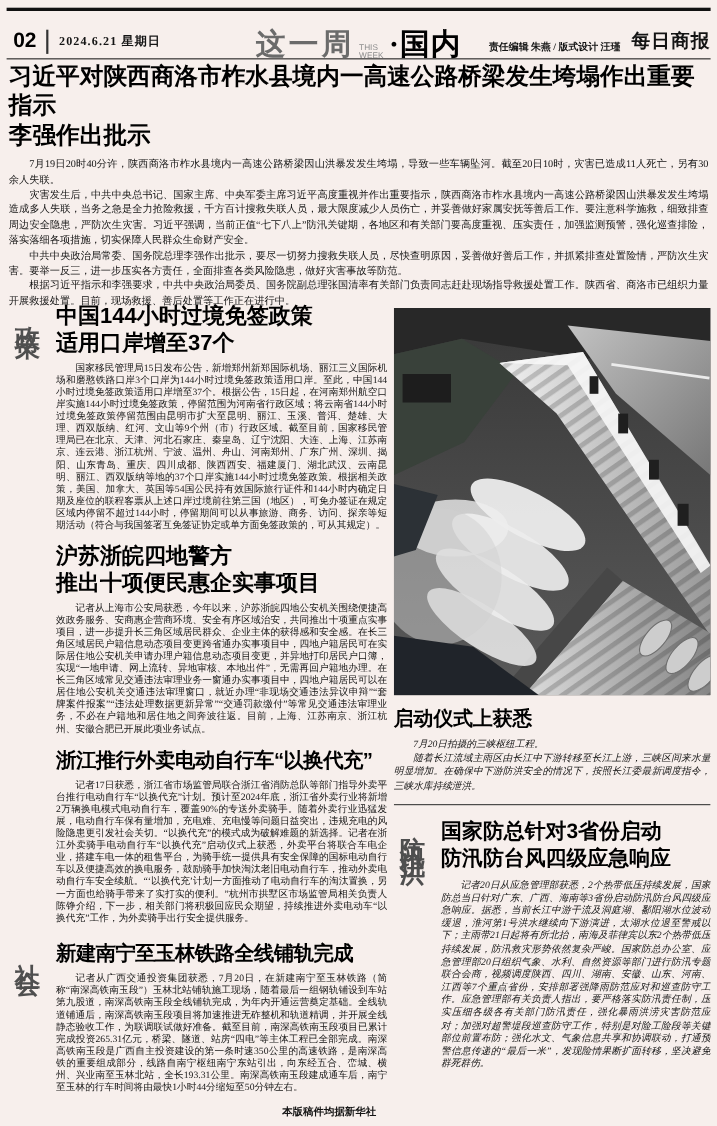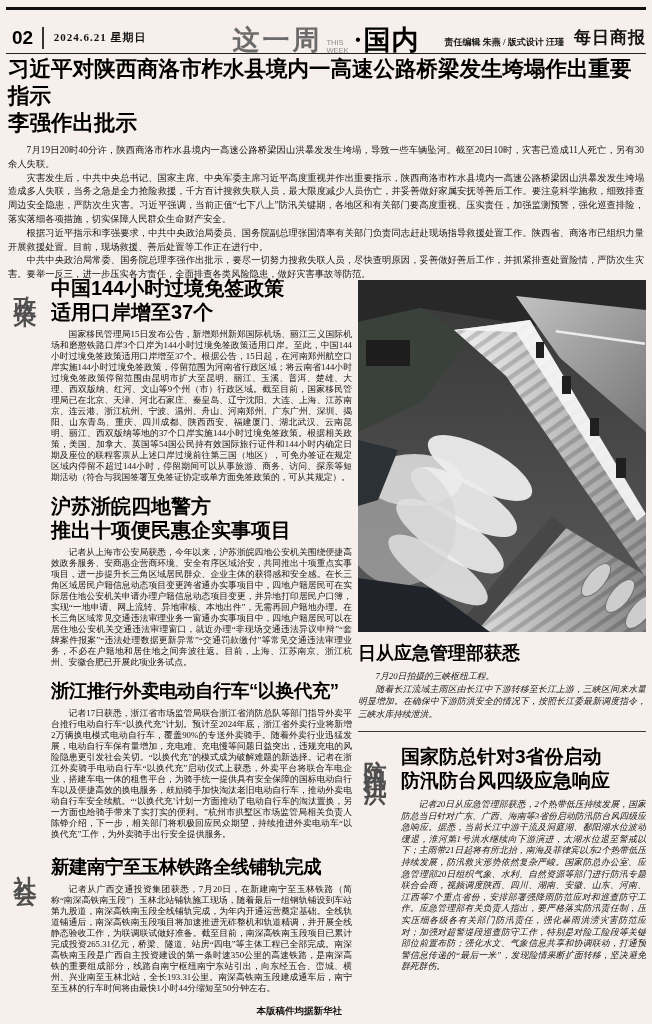--- a/index.html
+++ b/index.html
@@ -94,22 +94,22 @@
   </div>
 
   <div class="top-story">
     <div class="headline">
       <div>习近平对陕西商洛市柞水县境内一高速公路桥梁发生垮塌作出重要指示</div>
       <div>李强作出批示</div>
     </div>
     <div class="lead">
       <p>7月19日20时40分许，陕西商洛市柞水县境内一高速公路桥梁因山洪暴发发生垮塌，导致一些车辆坠河。截至20日10时，灾害已造成11人死亡，另有30余人失联。</p>
       <p>灾害发生后，中共中央总书记、国家主席、中央军委主席习近平高度重视并作出重要指示，陕西商洛市柞水县境内一高速公路桥梁因山洪暴发发生垮塌造成多人失联，当务之急是全力抢险救援，千方百计搜救失联人员，最大限度减少人员伤亡，并妥善做好家属安抚等善后工作。要注意科学施救，细致排查周边安全隐患，严防次生灾害。习近平强调，当前正值“七下八上”防汛关键期，各地区和有关部门要高度重视、压实责任，加强监测预警，强化巡查排险，落实落细各项措施，切实保障人民群众生命财产安全。</p>
+      <p>中共中央政治局常委、国务院总理李强作出批示，要尽一切努力搜救失联人员，尽快查明原因，妥善做好善后工作，并抓紧排查处置险情，严防次生灾害。要举一反三，进一步压实各方责任，全面排查各类风险隐患，做好灾害事故等防范。</p>
       <p>根据习近平指示和李强要求，中共中央政治局委员、国务院副总理张国清率有关部门负责同志赶赴现场指导救援处置工作。陕西省、商洛市已组织力量开展救援处置。目前，现场救援、善后处置等工作正在进行中。</p>
-      <p>中共中央政治局常委、国务院总理李强作出批示，要尽一切努力搜救失联人员，尽快查明原因，妥善做好善后工作，并抓紧排查处置险情，严防次生灾害。要举一反三，进一步压实各方责任，全面排查各类风险隐患，做好灾害事故等防范。</p>
     </div>
   </div>
 
   <div class="left-col">
 
     <div class="section">
       <div class="sec-label-col">
         <span class="sec-label">政策</span>
         <span class="sec-bar"></span>
       </div>
@@ -210,21 +210,21 @@
           <ellipse cx="92" cy="256" rx="62" ry="21" transform="rotate(32 92 256)" opacity="0.9"></ellipse>
           <ellipse cx="80" cy="290" rx="58" ry="19" transform="rotate(33 80 290)" opacity="0.85"></ellipse>
           <ellipse cx="56" cy="200" rx="48" ry="26" opacity="0.8"></ellipse>
         </g>
         <ellipse cx="42" cy="244" rx="56" ry="62" fill="#cfcfcf" opacity="0.5"></ellipse>
         <path d="M0,298 L72,308 L132,352 L0,352 Z" fill="#20242a"></path>
         <path d="M0,160 L40,170 L20,220 L0,226 Z" fill="#2c3136"></path>
       </svg>
     </div>
 
-    <div class="photo-title">日从应急管理部获悉</div>
+    <div class="photo-title">启动仪式上获悉</div>
     <div class="photo-cap">
       <p>7月20日拍摄的三峡枢纽工程。</p>
       <p>随着长江流域主雨区由长江中下游转移至长江上游，三峡区间来水量明显增加。在确保中下游防洪安全的情况下，按照长江委最新调度指令，三峡水库持续泄洪。</p>
     </div>
 
     <div class="cap-rule"></div>
 
     <div class="section">
       <div class="sec-label-col">
         <span class="sec-label">防汛抗洪</span>

